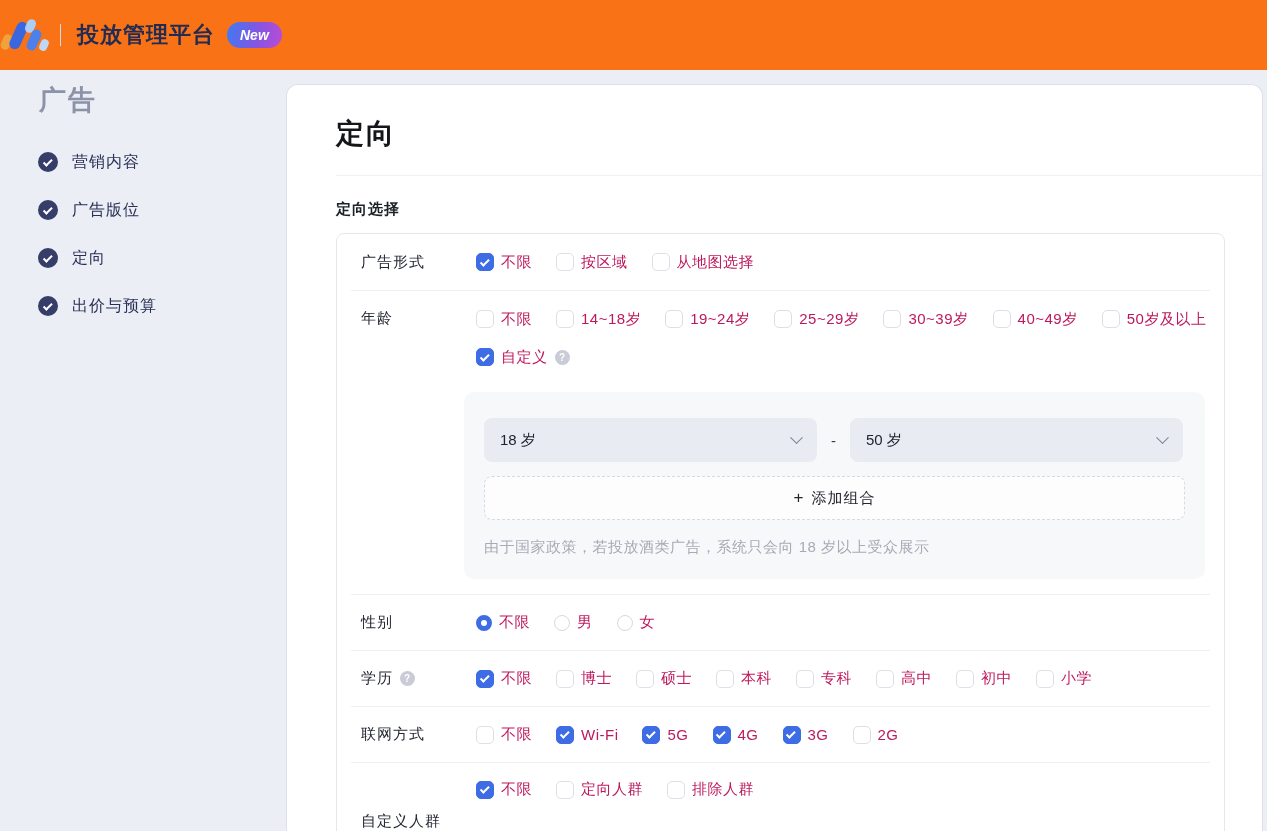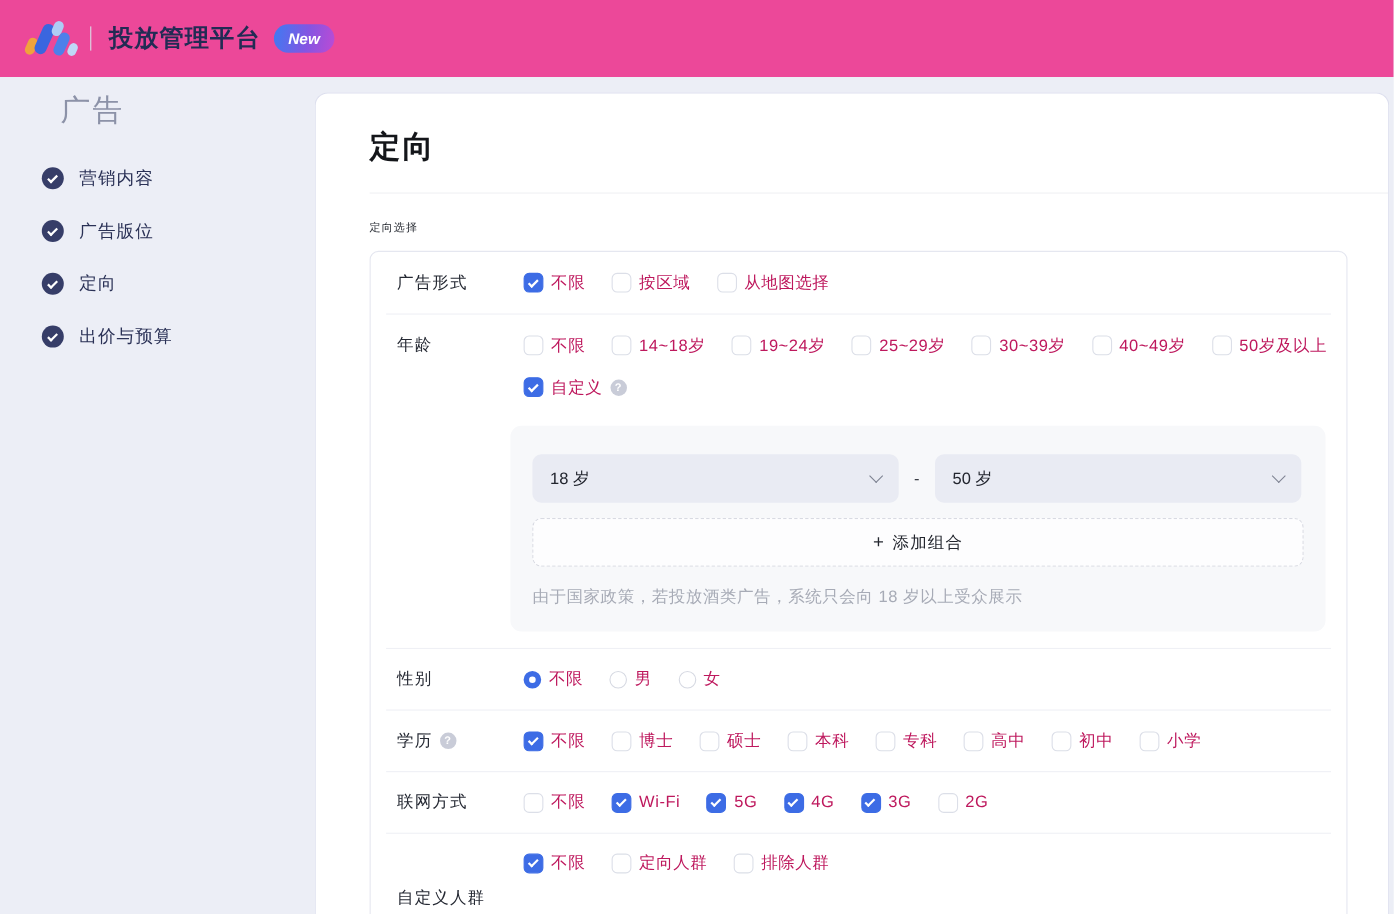--- a/index.html
+++ b/index.html
@@ -4,61 +4,61 @@
 <style>
   * { margin:0; padding:0; box-sizing:border-box; }
   html,body { width:1267px; height:831px; overflow:hidden; }
   body {
     font-family:"Liberation Sans","DejaVu Sans",sans-serif;
     background:#ECEEF6;
     color:#23262E;
   }
 
   
-  .topbar { height:70px; background:#ec4899; display:flex; align-items:center; padding-left:22px; }
+  .topbar { height:70px; background:#f97316; display:flex; align-items:center; }
   .logo { position:relative; width:48px; height:38px; flex-shrink:0; }
   .logo .b { position:absolute; border-radius:99px; transform:rotate(24deg); }
   .b1 { left:2px;  top:18px; width:9px;  height:16px; background:#F0A33C; }
   .b2 { left:13px; top:5px;  width:11px; height:29px; background:#3A66DF; }
   .b3 { left:26px; top:3px;  width:9px;  height:14px; background:#AECDF5; }
   .b4 { left:29px; top:13px; width:10px; height:22px; background:#4D80EA; }
   .b5 { left:40px; top:23px; width:8px;  height:12px; background:#BFD8F7; }
   .vdiv { width:1px; height:22px; background:#D9DCE6; margin:0 16px 0 12px; }
   .app-title { font-size:22px; font-weight:700; color:#222B54; letter-spacing:1px; }
   .new-badge {
     margin-left:12px; padding:5px 13px; border-radius:999px;
     background:linear-gradient(100deg,#3E7BF2 0%,#8455E2 55%,#BC4BD4 100%);
     color:#fff; font-size:14px; font-weight:700; font-style:italic;
   }
 
   
   .content { display:flex; height:761px; }
 
   
   .sidebar { width:286px; flex-shrink:0; padding:12px 0 0 38px; }
-  .side-heading { margin-left:17px; font-size:27px; font-weight:400; color:#8C92A8; letter-spacing:2px; }
+  .side-heading { margin-left:1px; font-size:27px; font-weight:700; color:#8C92A8; letter-spacing:2px; }
   .side-list { margin-top:20px; }
   .side-item { display:flex; align-items:center; height:48px; cursor:pointer; }
   .side-check {
     width:20px; height:20px; border-radius:50%; background:#363D68;
     display:flex; align-items:center; justify-content:center; flex-shrink:0;
   }
   .side-check .tick { width:9px; height:5px; border-left:2px solid #fff; border-bottom:2px solid #fff; transform:rotate(-45deg) translate(0,-1px); }
   .side-label { margin-left:14px; font-size:16px; font-weight:500; color:#2A3156; letter-spacing:1px; }
 
   
   .panel {
     flex:1; margin:14px 4px 0 0; background:#fff;
     border:1px solid #DDDFEE; border-bottom:none;
     border-radius:12px 12px 0 0;
     padding:30px 0 0 49px; overflow:hidden;
   }
   .page-title { font-size:28px; font-weight:700; color:#14161A; letter-spacing:2px; }
   .title-divider { margin-top:22px; border-top:1px solid #F0F1F4; }
-  .section-title { margin-top:24px; font-size:10px; font-weight:400; color:#1D2129; letter-spacing:1px; }
+  .section-title { margin-top:24px; font-size:15px; font-weight:700; color:#1D2129; letter-spacing:1px; }
 
   .form-box {
     margin:14px 37px 0 0; border:1px solid #E5E7F0; border-radius:8px;
     padding:0 14px;
   }
   .frow { display:flex; align-items:center; min-height:56px; padding-left:10px; }
   .frow + .frow { border-top:1px solid #EFF0F5; }
   .flabel { width:115px; flex-shrink:0; font-size:15px; color:#252933; display:flex; align-items:center; letter-spacing:1px; }
 
   .opts { display:flex; align-items:center; gap:24px; flex-wrap:nowrap; }

